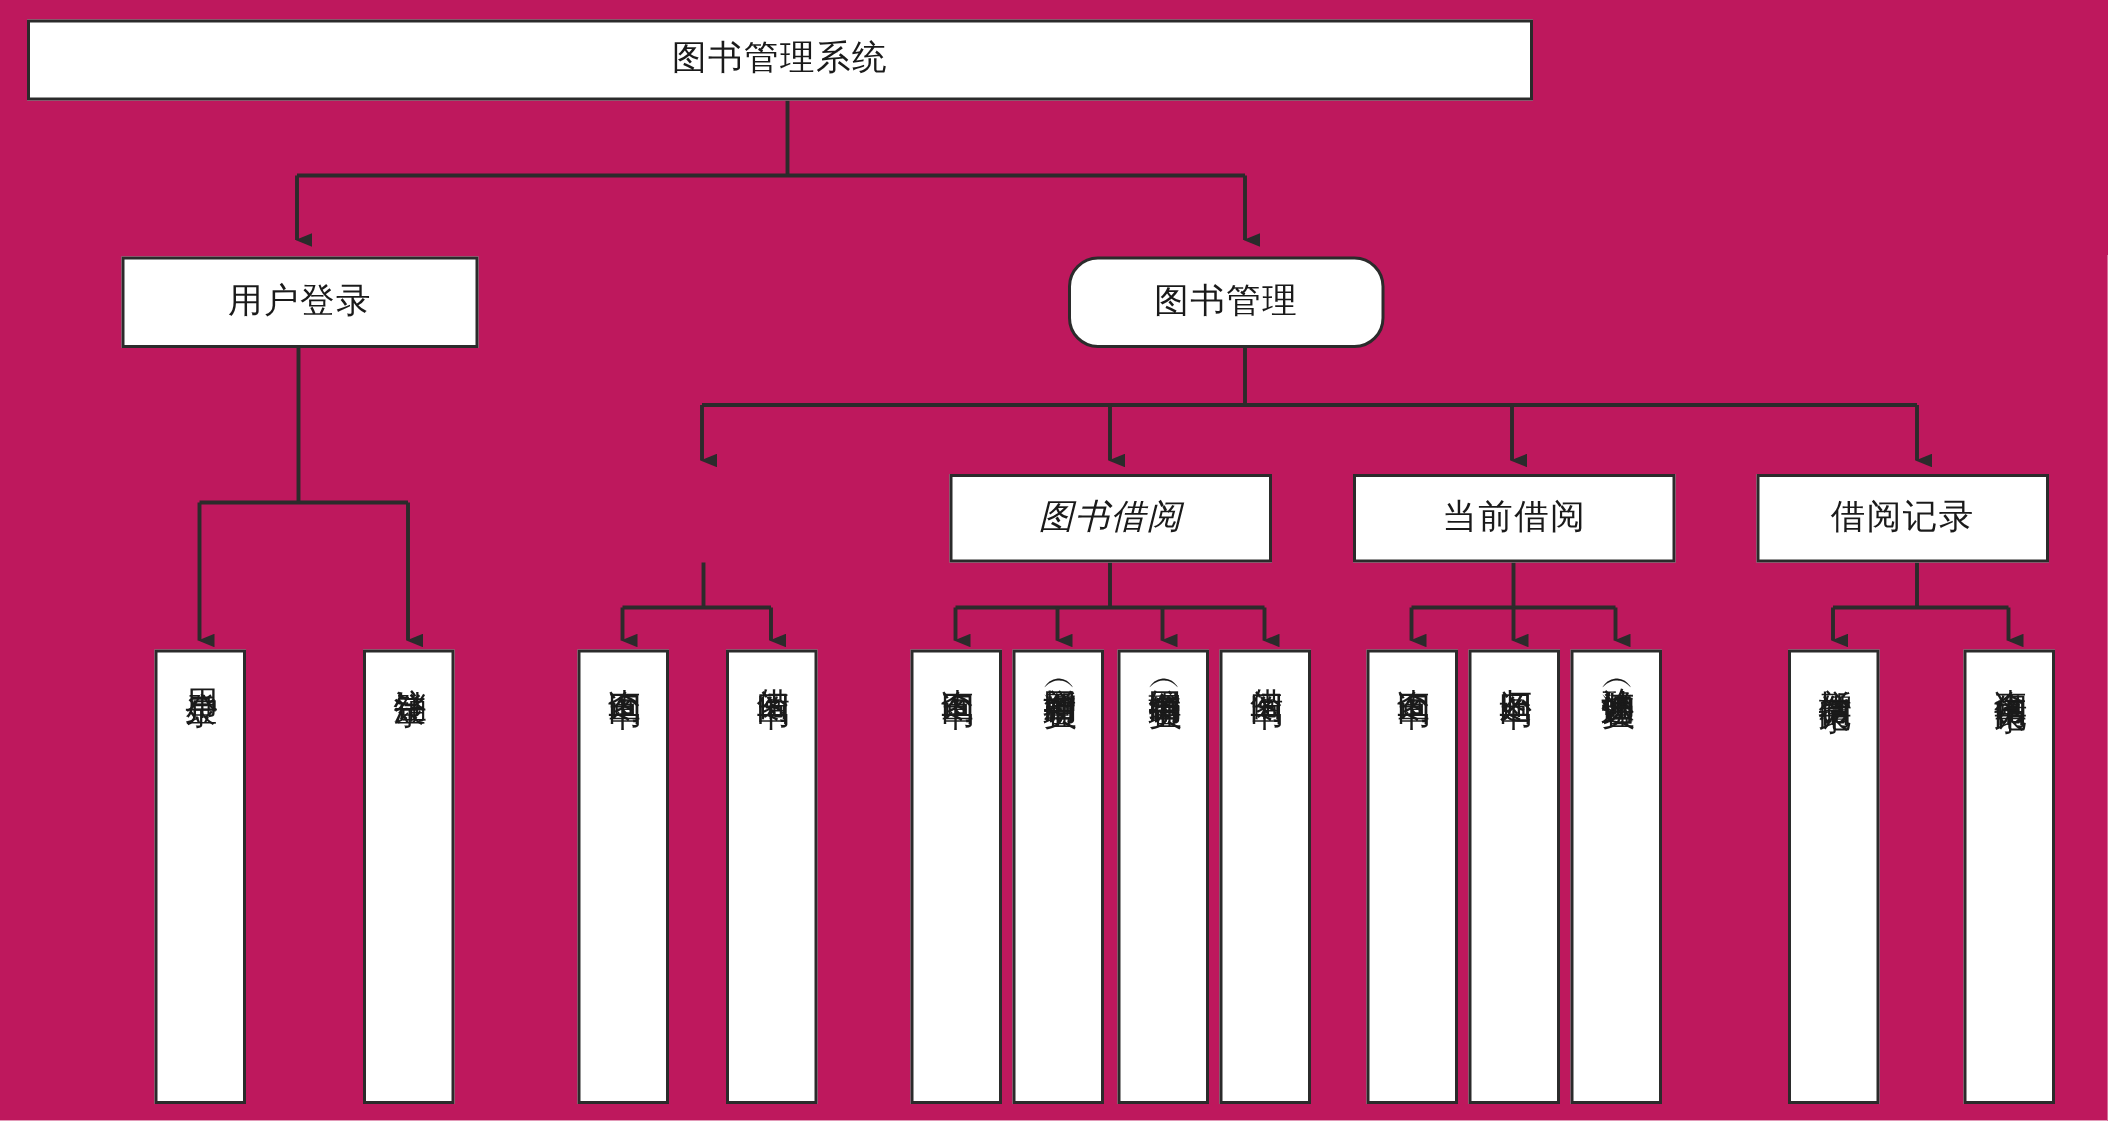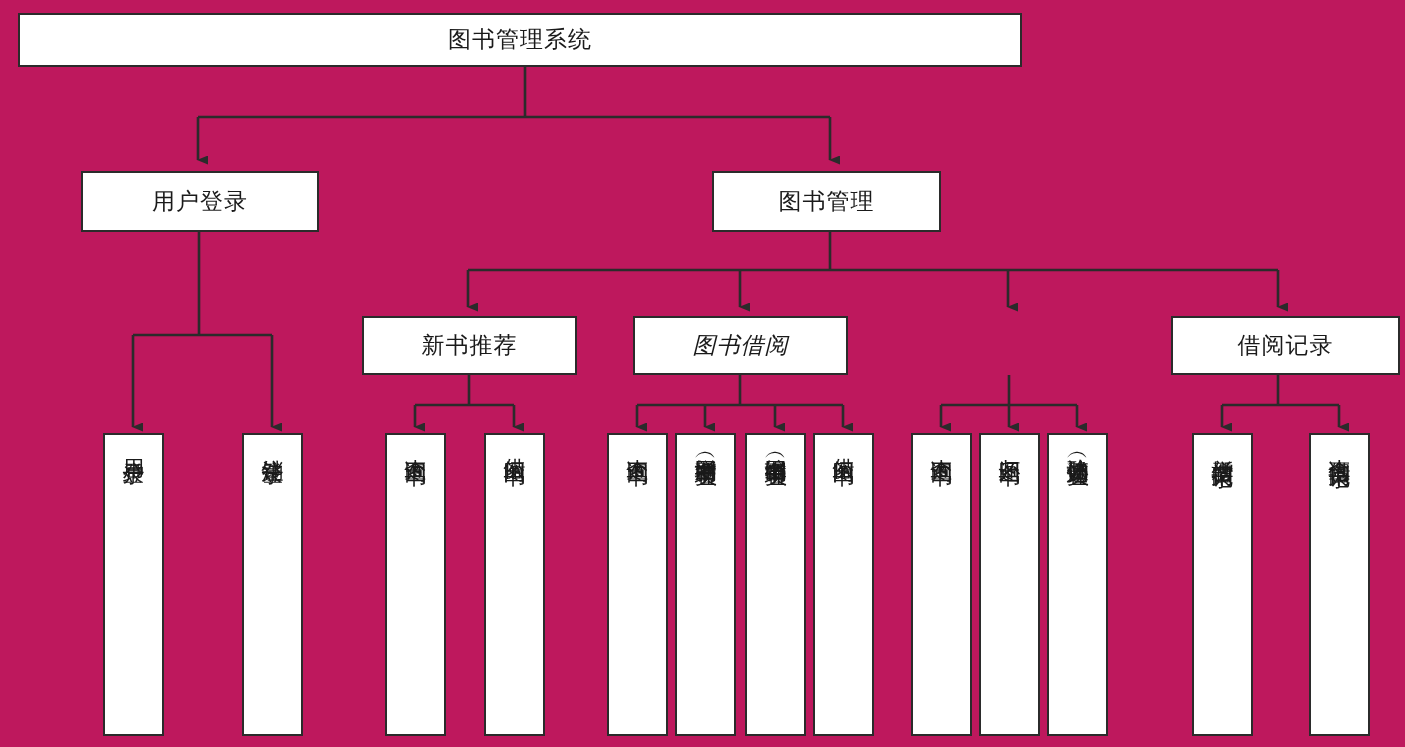--- a/index.html
+++ b/index.html
@@ -125,34 +125,34 @@
   </svg>
 
   <div class="node node-h" style="left:18px; top:13px; width:1004px; height:54px;">
     <span class="label">图书管理系统</span>
   </div>
 
   <div class="node node-h" style="left:81px; top:171px; width:238px; height:61px;">
     <span class="label">用户登录</span>
   </div>
 
-  <div class="node node-h" style="left:712px; top:171px; width:229px; height:61px;">
+  <div class="node node-h" style="left:712px; top:171px; width:211px; height:61px;border-radius:20px;">
     <span class="label">图书管理</span>
   </div>
 
-  <div class="node node-h" style="left:362px; top:316px; width:215px; height:59px;">
-    <span class="label">新书推荐</span>
-  </div>
 
   <div class="node node-h" style="left:633px; top:316px; width:215px; height:59px;font-style:italic;">
     <span class="label">图书借阅</span>
   </div>
 
-
-  <div class="node node-h" style="left:1171px; top:316px; width:229px; height:59px;">
+  <div class="node node-h" style="left:902px; top:316px; width:215px; height:59px;">
+    <span class="label">当前借阅</span>
+  </div>
+
+  <div class="node node-h" style="left:1171px; top:316px; width:195px; height:59px;">
     <span class="label">借阅记录</span>
   </div>
 
   <div class="node node-v" style="left:103px; top:433px; width:61px; height:303px;">
     <span class="label">用户登录</span>
   </div>
 
   <div class="node node-v" style="left:242px; top:433px; width:61px; height:303px;">
     <span class="label">注销登录</span>
   </div>

